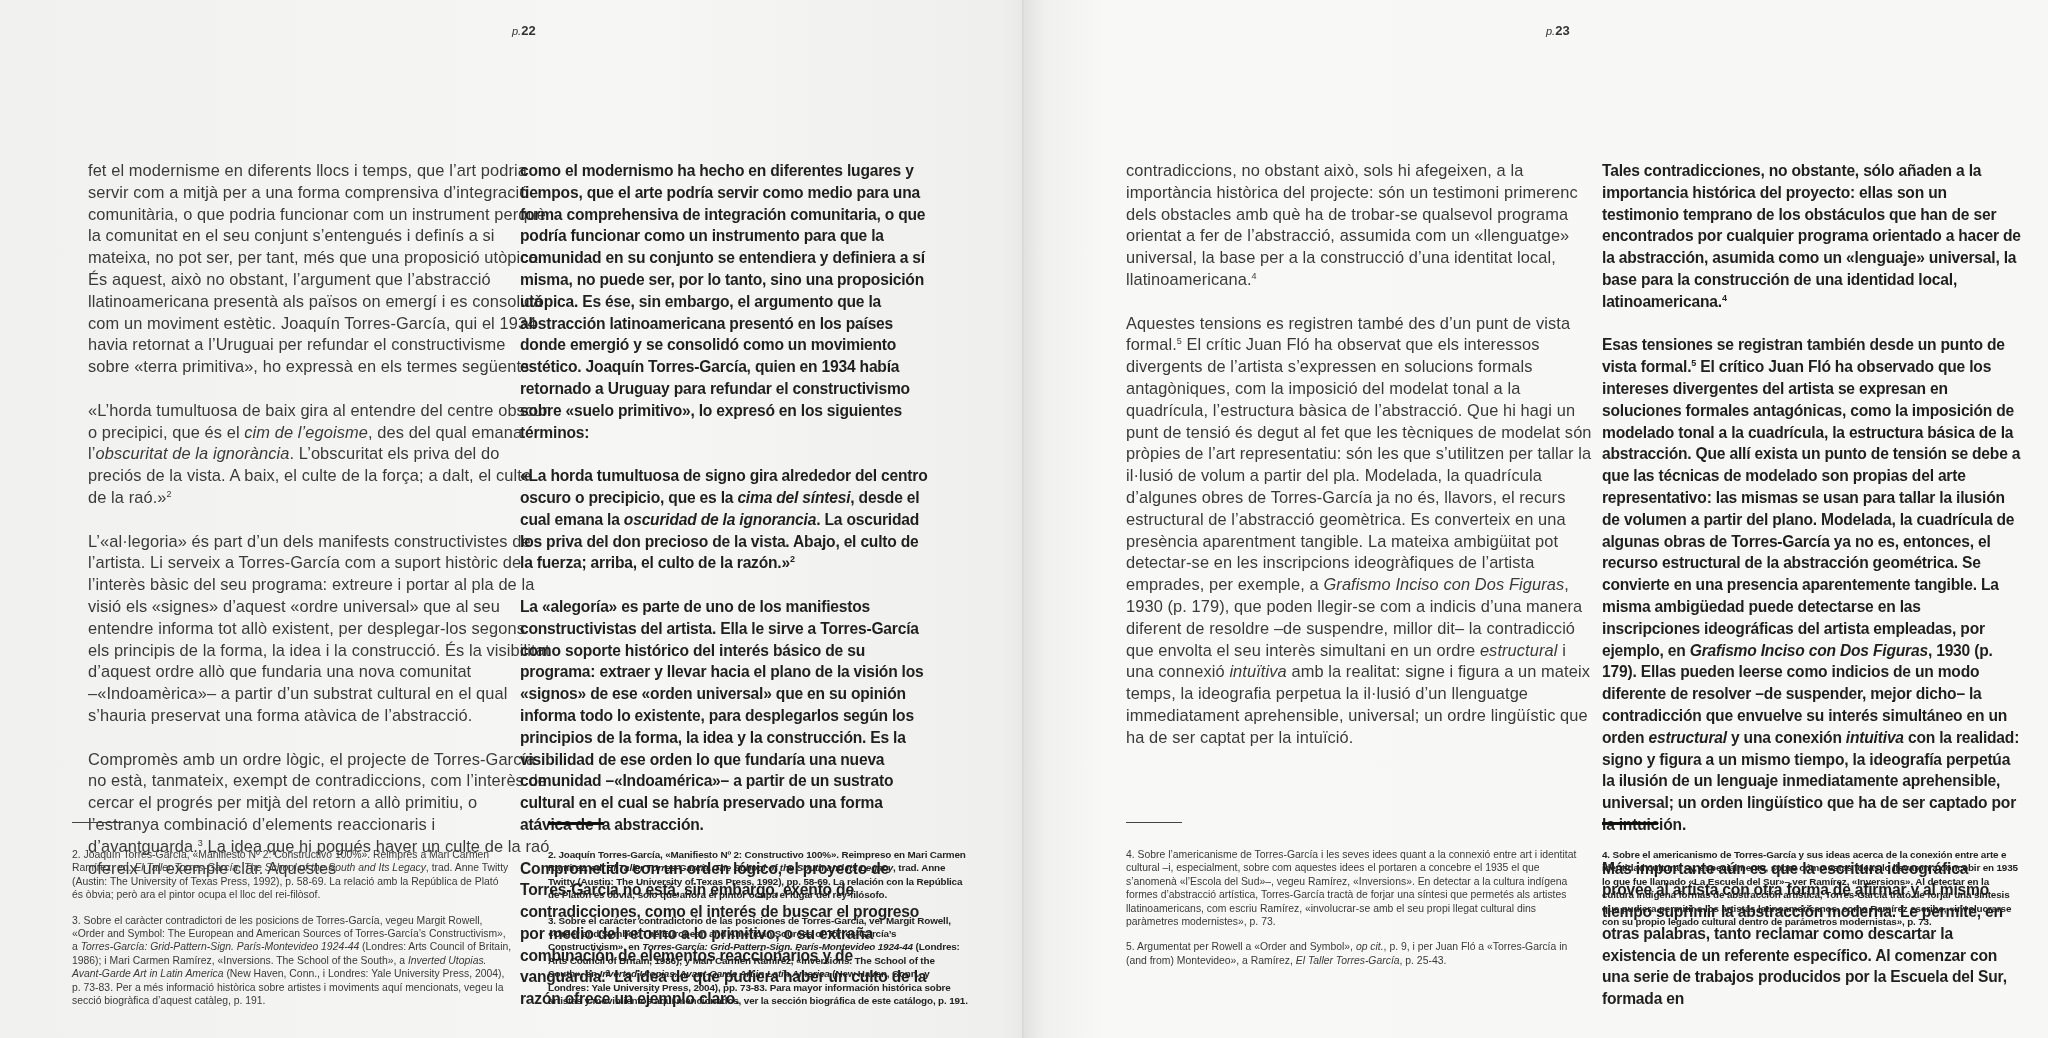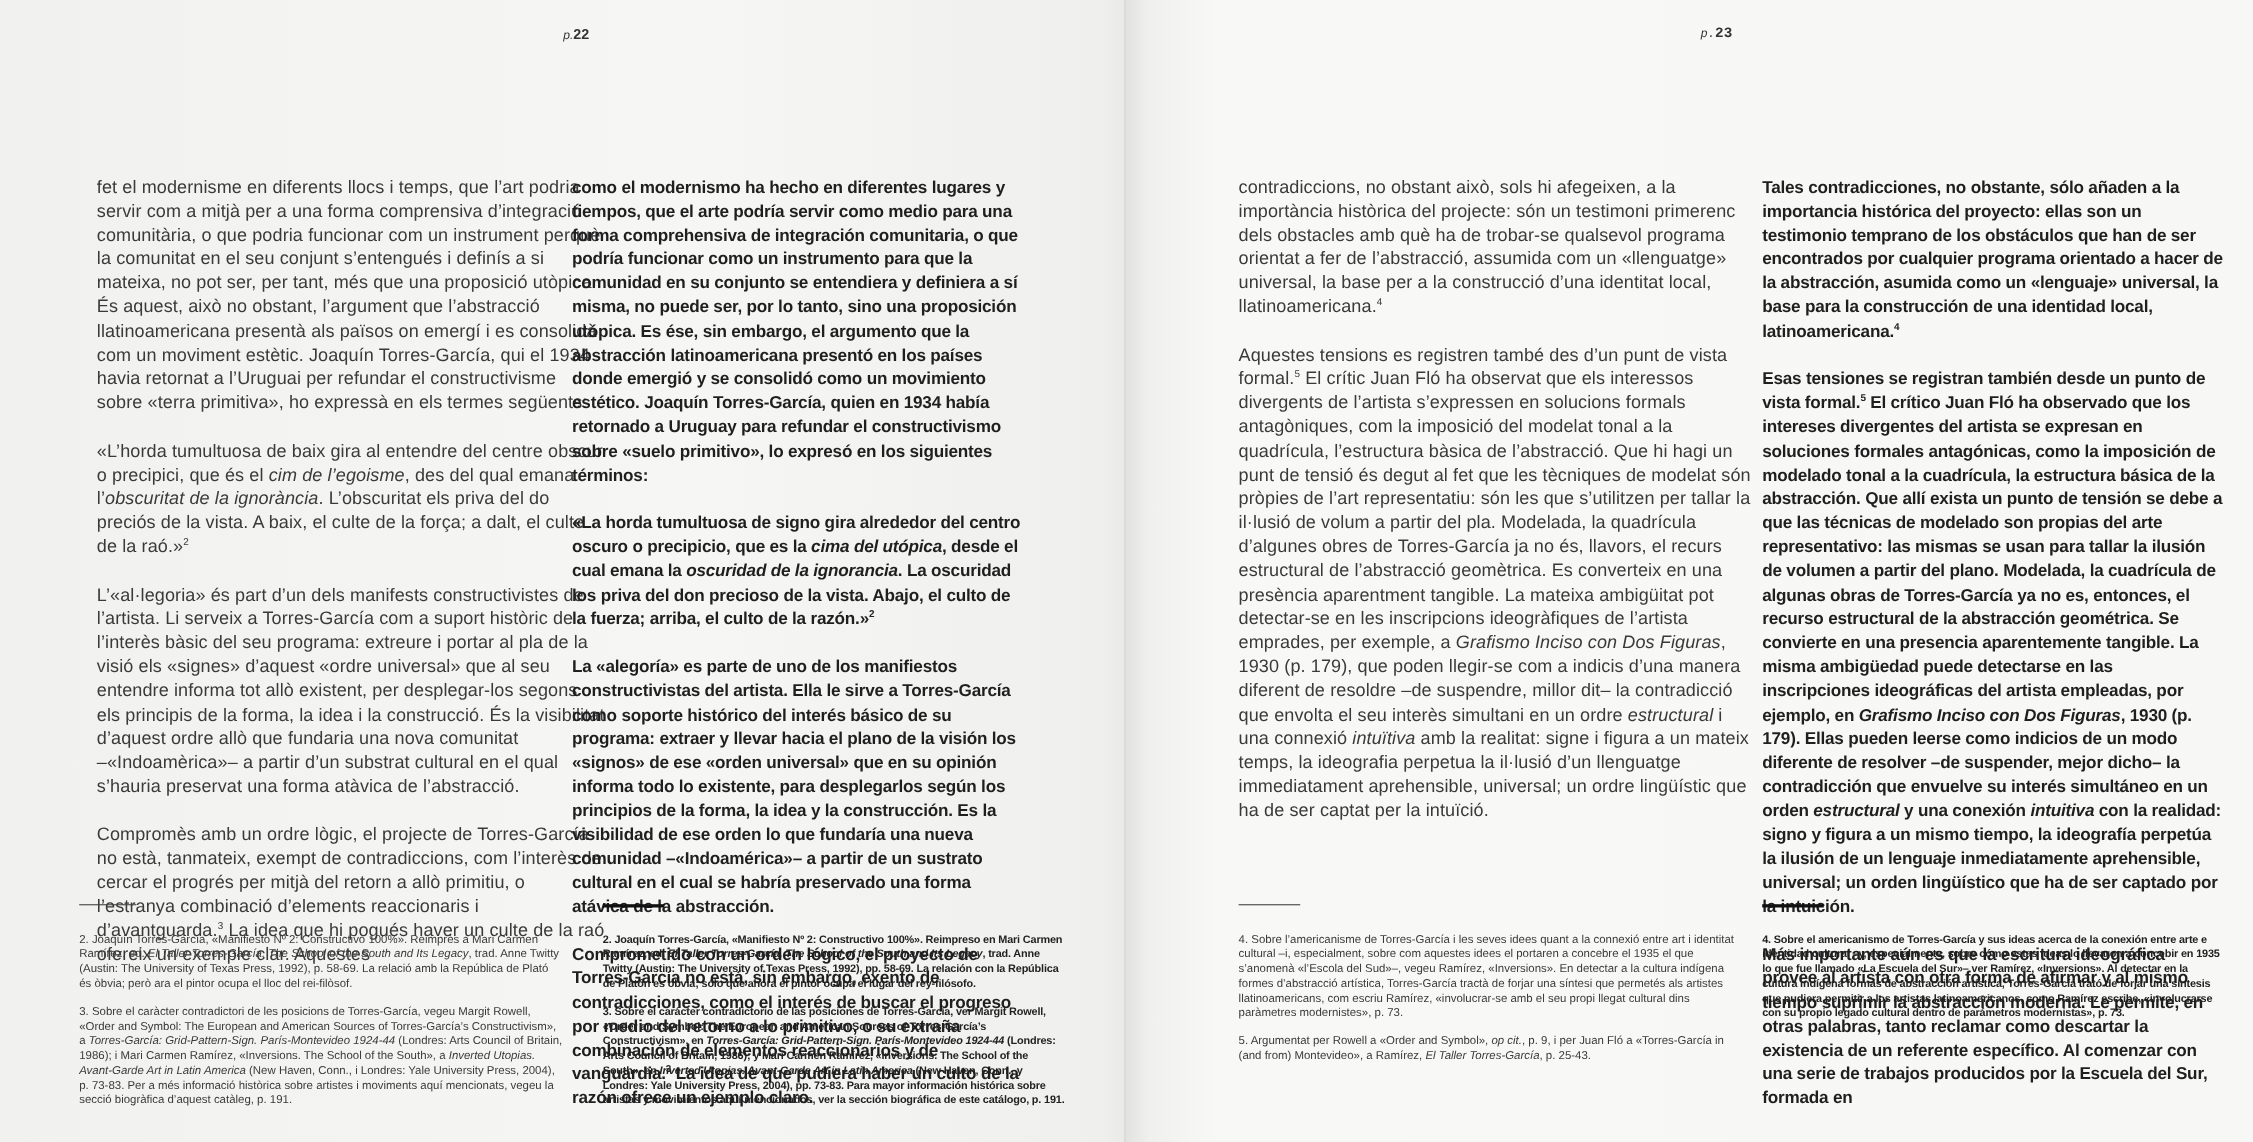--- a/index.html
+++ b/index.html
@@ -11,21 +11,20 @@
   }
   .page { position: absolute; top: 0; height: 1038px; }
   .page-left {
     left: 0; width: 1024px;
     background: linear-gradient(to right, #f1f1f0 0%, #f6f6f5 60%, #efefee 94%, #e4e4e3 98%, #dcdcdb 100%);
     padding-left: 40px;
   }
   .page-right {
     left: 1024px; width: 1024px;
     background: linear-gradient(to right, #e2e2e1 0%, #f0f0ef 2%, #f8f8f7 8%, #f7f7f6 100%);
-    font-family: Liberation Mono, monospace;
   }
   .gutter {
     position: absolute; left: 1022px; top: 0; width: 4px; height: 1038px;
     background: linear-gradient(to right, #d6d6d5, #e8e8e7);
   }
   .folio {
     position: absolute; top: 23px; font-size: 13px; color: #333;
   }
   .folio .p { font-style: italic; font-size: 11px; }
   .folio .n { font-weight: bold; }
@@ -77,21 +76,21 @@
 
   <div class="col col-1">
     <p class="ca">fet el modernisme en diferents llocs i temps, que l’art podria servir com a mitjà per a una forma comprensiva d’integració comunitària, o que podria funcionar com un instrument perquè la comunitat en el seu conjunt s’entengués i definís a si mateixa, no pot ser, per tant, més que una proposició utòpica. És aquest, això no obstant, l’argument que l’abstracció llatinoamericana presentà als països on emergí i es consolidà com un moviment estètic. Joaquín Torres-García, qui el 1934 havia retornat a l’Uruguai per refundar el constructivisme sobre «terra primitiva», ho expressà en els termes següents:</p>
     <p class="ca"><span>«L’horda tumultuosa de baix gira al entendre del centre obscur o precipici, que és el </span><em>cim de l’egoisme</em><span>, des del qual emana l’</span><em>obscuritat de la ignorància</em><span>. L’obscuritat els priva del do preciós de la vista. A baix, el culte de la força; a dalt, el culte de la raó.»</span><sup>2</sup></p>
     <p class="ca">L’«al·legoria» és part d’un dels manifests constructivistes de l’artista. Li serveix a Torres-García com a suport històric de l’interès bàsic del seu programa: extreure i portar al pla de la visió els «signes» d’aquest «ordre universal» que al seu entendre informa tot allò existent, per desplegar-los segons els principis de la forma, la idea i la construcció. És la visibilitat d’aquest ordre allò que fundaria una nova comunitat –«Indoamèrica»– a partir d’un substrat cultural en el qual s’hauria preservat una forma atàvica de l’abstracció.</p>
     <p class="ca"><span>Compromès amb un ordre lògic, el projecte de Torres-García no està, tanmateix, exempt de contradiccions, com l’interès de cercar el progrés per mitjà del retorn a allò primitiu, o l’estranya combinació d’elements reaccionaris i d’avantguarda.</span><sup>3</sup><span> La idea que hi pogués haver un culte de la raó ofereix un exemple clar. Aquestes</span></p>
   </div>
 
   <div class="col col-2 es">
     <p>como el modernismo ha hecho en diferentes lugares y tiempos, que el arte podría servir como medio para una forma comprehensiva de integración comunitaria, o que podría funcionar como un instrumento para que la comunidad en su conjunto se entendiera y definiera a sí misma, no puede ser, por lo tanto, sino una proposición utópica. Es ése, sin embargo, el argumento que la abstracción latinoamericana presentó en los países donde emergió y se consolidó como un movimiento estético. Joaquín Torres-García, quien en 1934 había retornado a Uruguay para refundar el constructivismo sobre «suelo primitivo», lo expresó en los siguientes términos:</p>
-    <p><span>«La horda tumultuosa de signo gira alrededor del centro oscuro o precipicio, que es la </span><em>cima del utópica</em><span>, desde el cual emana la </span><em>oscuridad de la ignorancia</em><span>. La oscuridad los priva del don precioso de la vista. Abajo, el culto de la fuerza; arriba, el culto de la razón.»</span><sup>2</sup></p>
+    <p><span>«La horda tumultuosa de signo gira alrededor del centro oscuro o precipicio, que es la </span><em>cima del síntesi</em><span>, desde el cual emana la </span><em>oscuridad de la ignorancia</em><span>. La oscuridad los priva del don precioso de la vista. Abajo, el culto de la fuerza; arriba, el culto de la razón.»</span><sup>2</sup></p>
     <p>La «alegoría» es parte de uno de los manifiestos constructivistas del artista. Ella le sirve a Torres-García como soporte histórico del interés básico de su programa: extraer y llevar hacia el plano de la visión los «signos» de ese «orden universal» que en su opinión informa todo lo existente, para desplegarlos según los principios de la forma, la idea y la construcción. Es la visibilidad de ese orden lo que fundaría una nueva comunidad –«Indoamérica»– a partir de un sustrato cultural en el cual se habría preservado una forma atávica de la abstracción.</p>
     <p><span>Comprometido con un orden lógico, el proyecto de Torres-García no está, sin embargo, exento de contradicciones, como el interés de buscar el progreso por medio del retorno a lo primitivo, o su extraña combinación de elementos reaccionarios y de vanguardia.</span><sup>3</sup><span> La idea de que pudiera haber un culto de la razón ofrece un ejemplo claro.</span></p>
   </div>
 
   <div class="rule rule-1"></div>
   <div class="rule rule-2 thick"></div>
 
   <div class="notes notes-1">
     <p><span>2. Joaquín Torres-García, «Manifiesto Nº 2: Constructivo 100%». Reimprès a Mari Carmen Ramírez, ed. </span><em>El Taller Torres-García. The School of the South and Its Legacy</em><span>, trad. Anne Twitty (Austin: The University of Texas Press, 1992), p. 58-69. La relació amb la República de Plató és òbvia; però ara el pintor ocupa el lloc del rei-filòsof.</span></p>
     <p><span>3. Sobre el caràcter contradictori de les posicions de Torres-García, vegeu Margit Rowell, «Order and Symbol: The European and American Sources of Torres-García’s Constructivism», a </span><em>Torres-García: Grid-Pattern-Sign. París-Montevideo 1924-44</em><span> (Londres: Arts Council of Britain, 1986); i Mari Carmen Ramírez, «Inversions. The School of the South», a </span><em>Inverted Utopias. Avant-Garde Art in Latin America</em><span> (New Haven, Conn., i Londres: Yale University Press, 2004), p. 73-83. Per a més informació històrica sobre artistes i moviments aquí mencionats, vegeu la secció biogràfica d’aquest catàleg, p. 191.</span></p>

